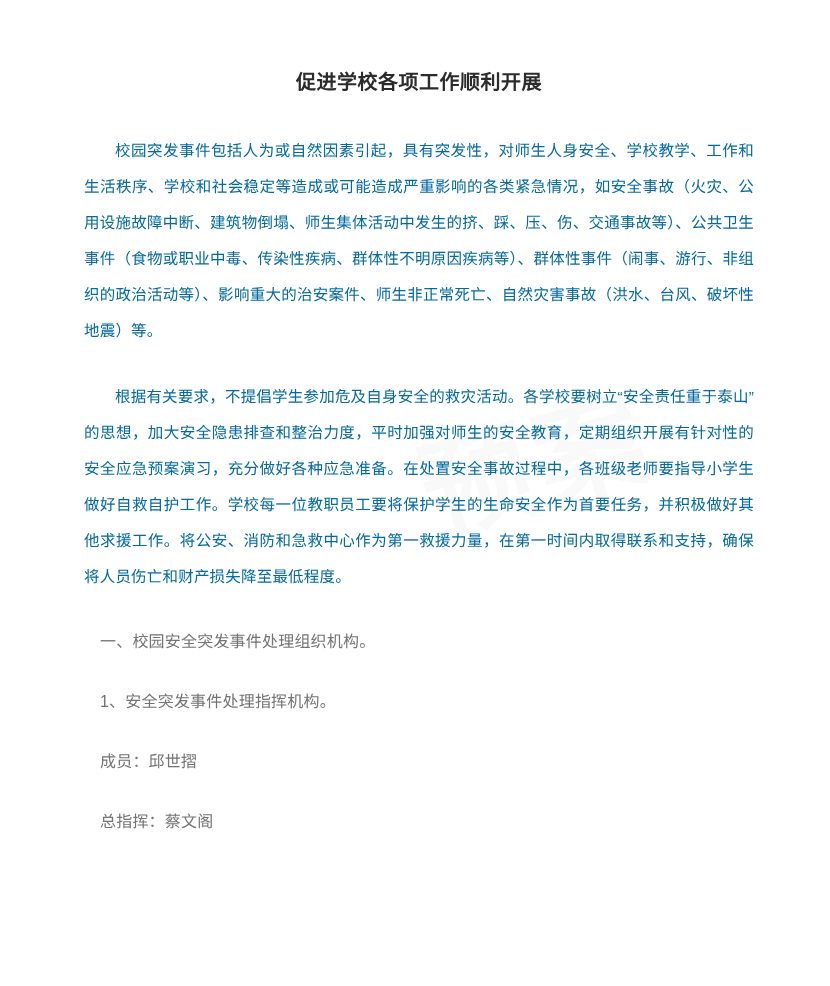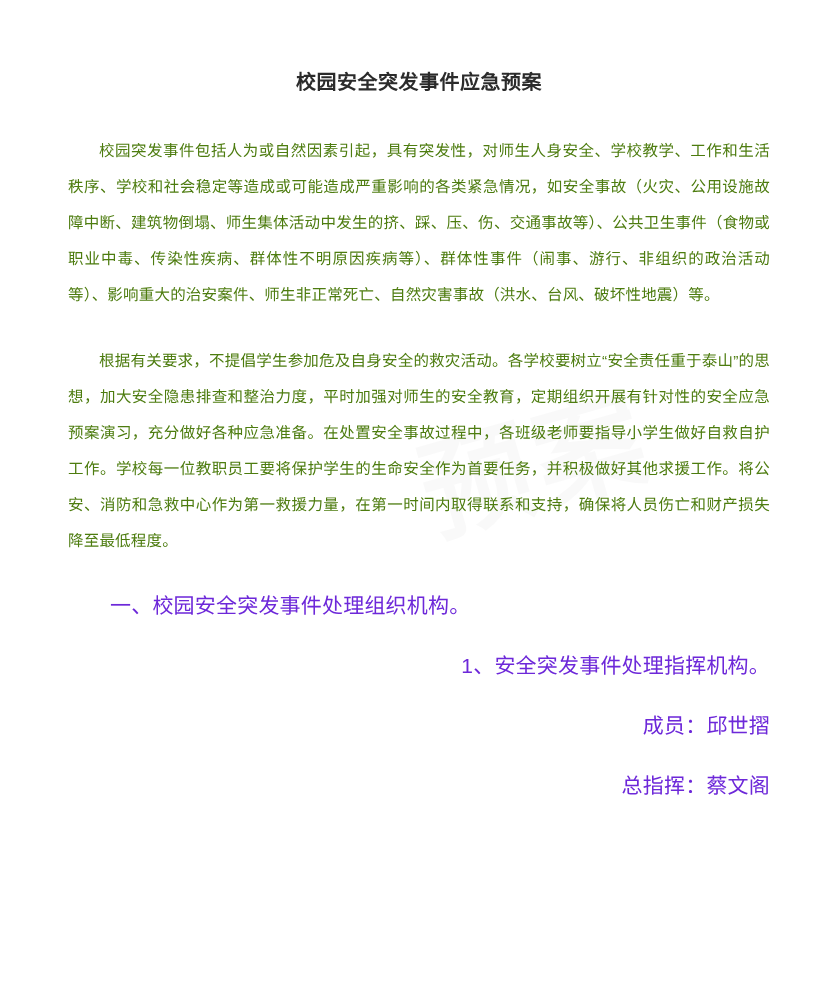--- a/index.html
+++ b/index.html
@@ -48,61 +48,60 @@
     margin: 0;
     padding-top: 68px;
     text-align: center;
     font-size: 20px;
     font-weight: bold;
     color: #2b2b2b;
     letter-spacing: 0.5px;
     line-height: 1.4;
   }
   .para {
-    margin: 0;
+    margin: 16px;
     font-size: 15.5px;
     line-height: 36px;
-    color: #4d7c0f;
+    color: #0369a1;
     text-align: justify;
     text-justify: inter-ideograph;
     text-indent: 2em;
     letter-spacing: 0.2px;
   }
   .para-gap-first {
     margin-top: 37px;
   }
   .para-gap {
     margin-top: 30px;
   }
   .heading-line {
     margin: 0;
-    font-size: 21px;
+    font-size: 16px;
     line-height: 36px;
-    color: #6d28d9;
+    color: #737373;
     text-indent: 2em;
     letter-spacing: 0.2px;
   }
   .gap-lg {
     margin-top: 29px;
   }
   .gap-md {
     margin-top: 24px;
-    text-align: right;
   }
 </style>
 </head>
 <body>
 
 <div class="page">
 
   <div class="watermark">预案</div>
 
   <div class="content">
 
-    <h1 class="doc-title">校园安全突发事件应急预案</h1>
+    <h1 class="doc-title">促进学校各项工作顺利开展</h1>
 
     <p class="para para-gap-first">校园突发事件包括人为或自然因素引起，具有突发性，对师生人身安全、学校教学、工作和生活秩序、学校和社会稳定等造成或可能造成严重影响的各类紧急情况，如安全事故（火灾、公用设施故障中断、建筑物倒塌、师生集体活动中发生的挤、踩、压、伤、交通事故等）、公共卫生事件（食物或职业中毒、传染性疾病、群体性不明原因疾病等）、群体性事件（闹事、游行、非组织的政治活动等）、影响重大的治安案件、师生非正常死亡、自然灾害事故（洪水、台风、破坏性地震）等。</p>
 
     <p class="para para-gap">根据有关要求，不提倡学生参加危及自身安全的救灾活动。各学校要树立“安全责任重于泰山”的思想，加大安全隐患排查和整治力度，平时加强对师生的安全教育，定期组织开展有针对性的安全应急预案演习，充分做好各种应急准备。在处置安全事故过程中，各班级老师要指导小学生做好自救自护工作。学校每一位教职员工要将保护学生的生命安全作为首要任务，并积极做好其他求援工作。将公安、消防和急救中心作为第一救援力量，在第一时间内取得联系和支持，确保将人员伤亡和财产损失降至最低程度。</p>
 
 
     <p class="heading-line gap-lg">一、校园安全突发事件处理组织机构。</p>
 
     <p class="heading-line gap-md">1、安全突发事件处理指挥机构。</p>
 

